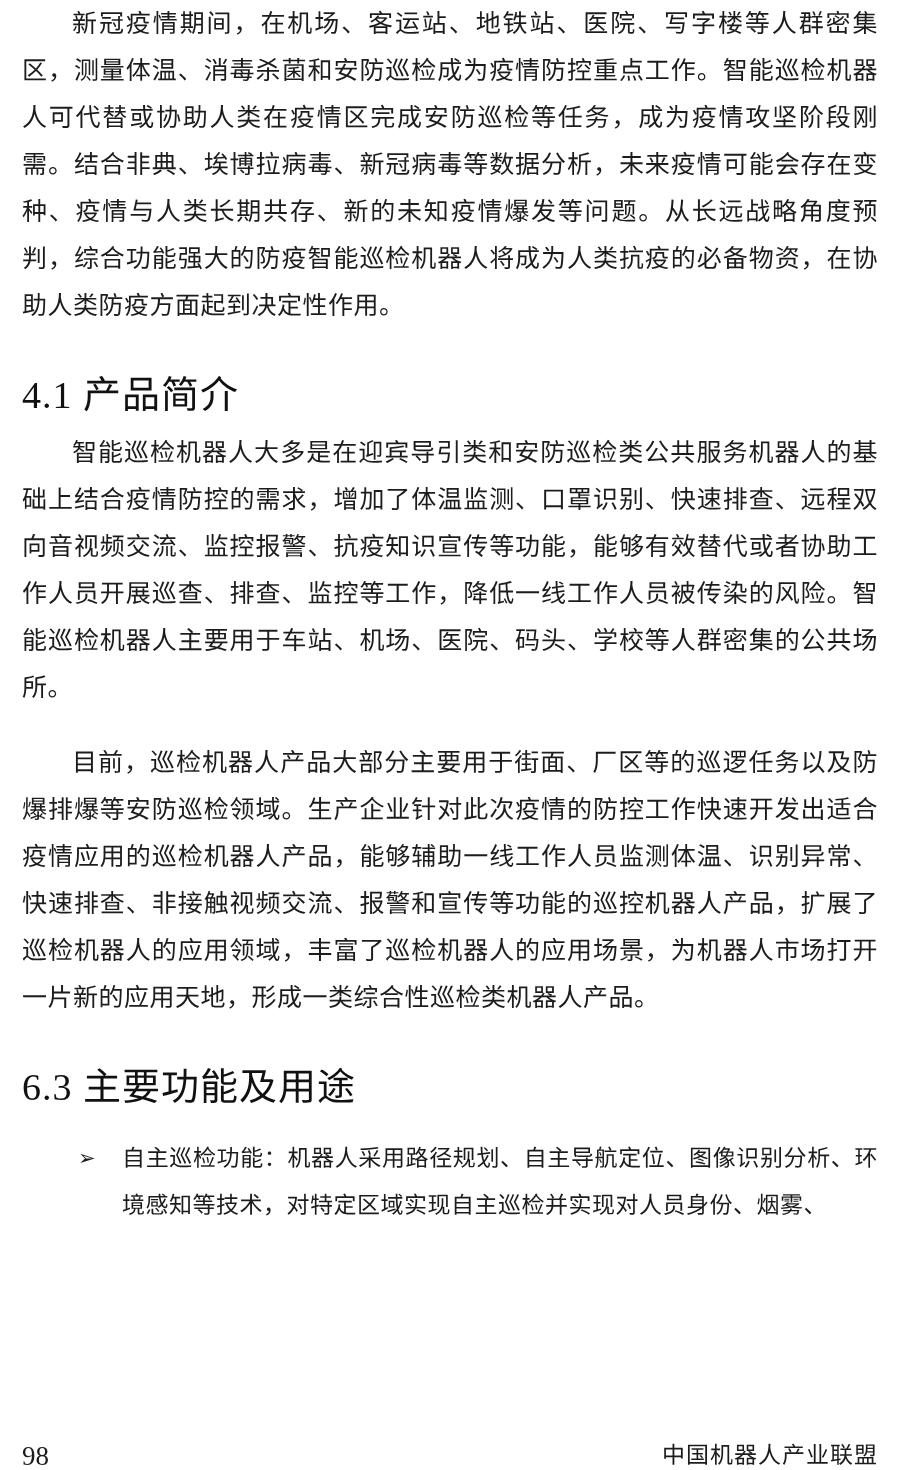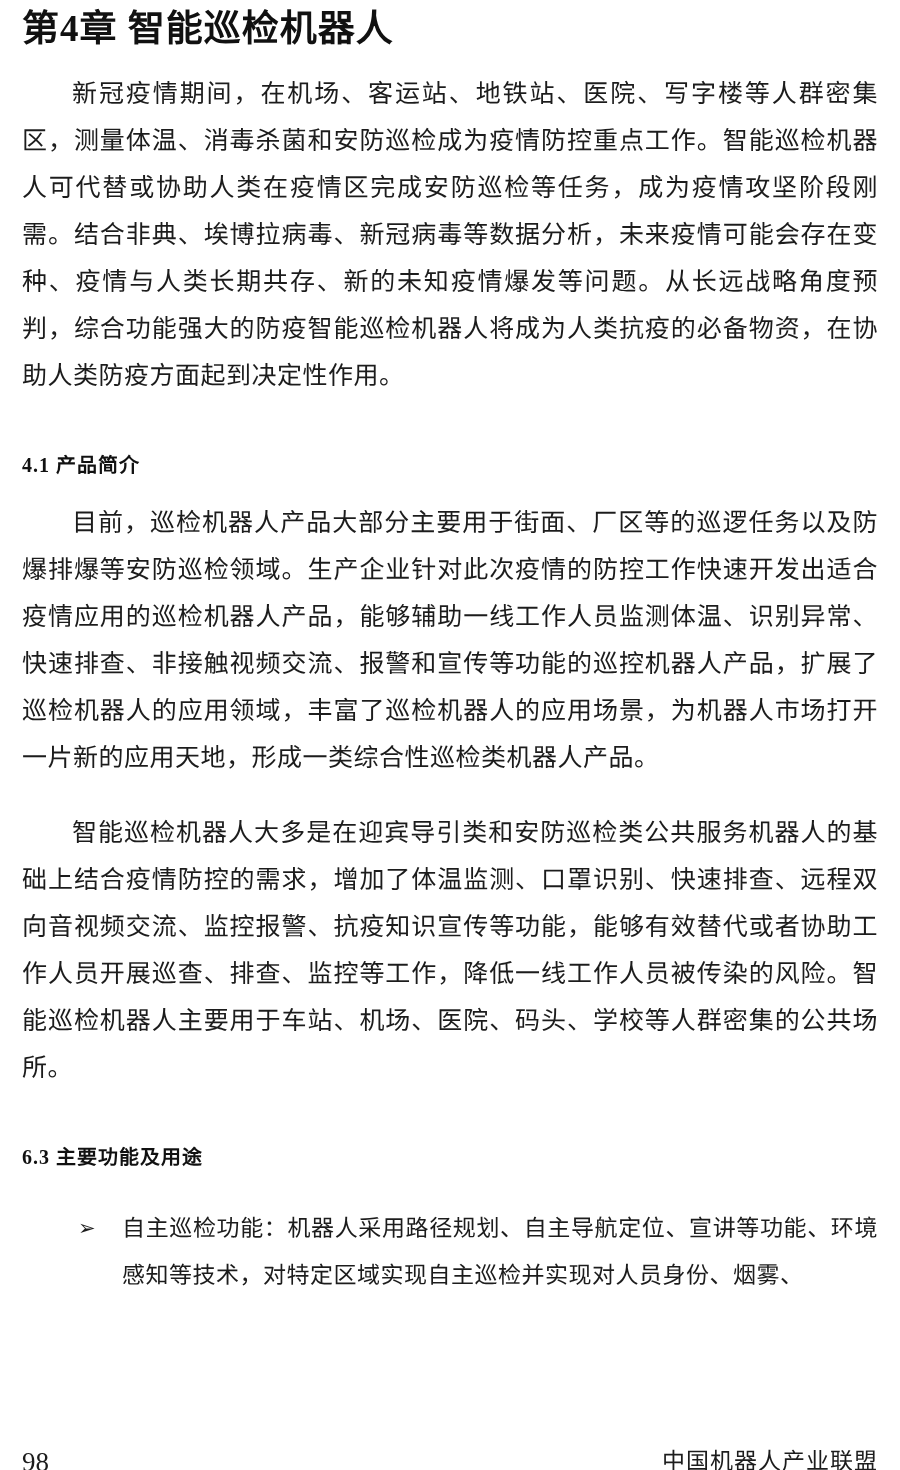--- a/index.html
+++ b/index.html
@@ -29,23 +29,23 @@
     font-family: "Liberation Serif", "DejaVu Serif", sans-serif;
     font-size: 37px;
     line-height: 46px;
     font-weight: bold;
     margin: 6px 0 18px 0;
     letter-spacing: 1px;
     color: #111111;
   }
   .section-heading {
     font-family: "Liberation Serif", "DejaVu Serif", sans-serif;
-    font-size: 20px;
+    font-size: 38px;
     line-height: 40px;
-    font-weight: bold;
+    font-weight: normal;
     margin: 46px 0 14px 0;
     letter-spacing: 1px;
     color: #111111;
   }
   .para {
     font-size: 25px;
     line-height: 47px;
     text-align: justify;
     text-indent: 2em;
     margin: 0 0 28px 0;
@@ -93,36 +93,35 @@
     line-height: 30px;
     letter-spacing: 1px;
     color: #1c1c1c;
   }
 </style>
 </head>
 <body>
 
 <div class="page">
 
-  <h1 class="chapter-title">第4章 智能巡检机器人</h1>
 
   <p class="para">新冠疫情期间，在机场、客运站、地铁站、医院、写字楼等人群密集区，测量体温、消毒杀菌和安防巡检成为疫情防控重点工作。智能巡检机器人可代替或协助人类在疫情区完成安防巡检等任务，成为疫情攻坚阶段刚需。结合非典、埃博拉病毒、新冠病毒等数据分析，未来疫情可能会存在变种、疫情与人类长期共存、新的未知疫情爆发等问题。从长远战略角度预判，综合功能强大的防疫智能巡检机器人将成为人类抗疫的必备物资，在协助人类防疫方面起到决定性作用。</p>
 
   <h2 class="section-heading">4.1 产品简介</h2>
 
+  <p class="para">智能巡检机器人大多是在迎宾导引类和安防巡检类公共服务机器人的基础上结合疫情防控的需求，增加了体温监测、口罩识别、快速排查、远程双向音视频交流、监控报警、抗疫知识宣传等功能，能够有效替代或者协助工作人员开展巡查、排查、监控等工作，降低一线工作人员被传染的风险。智能巡检机器人主要用于车站、机场、医院、码头、学校等人群密集的公共场所。</p>
+
   <p class="para">目前，巡检机器人产品大部分主要用于街面、厂区等的巡逻任务以及防爆排爆等安防巡检领域。生产企业针对此次疫情的防控工作快速开发出适合疫情应用的巡检机器人产品，能够辅助一线工作人员监测体温、识别异常、快速排查、非接触视频交流、报警和宣传等功能的巡控机器人产品，扩展了巡检机器人的应用领域，丰富了巡检机器人的应用场景，为机器人市场打开一片新的应用天地，形成一类综合性巡检类机器人产品。</p>
-
-  <p class="para">智能巡检机器人大多是在迎宾导引类和安防巡检类公共服务机器人的基础上结合疫情防控的需求，增加了体温监测、口罩识别、快速排查、远程双向音视频交流、监控报警、抗疫知识宣传等功能，能够有效替代或者协助工作人员开展巡查、排查、监控等工作，降低一线工作人员被传染的风险。智能巡检机器人主要用于车站、机场、医院、码头、学校等人群密集的公共场所。</p>
 
   <h2 class="section-heading">6.3 主要功能及用途</h2>
 
 
   <div class="bullet-item">
     <span class="bullet-marker">➢</span>
-    <span class="bullet-text">自主巡检功能：机器人采用路径规划、自主导航定位、宣讲等功能、环境感知等技术，对特定区域实现自主巡检并实现对人员身份、烟雾、</span>
+    <span class="bullet-text">自主巡检功能：机器人采用路径规划、自主导航定位、图像识别分析、环境感知等技术，对特定区域实现自主巡检并实现对人员身份、烟雾、</span>
   </div>
 
   <div class="footer">
     <span class="page-number">98</span>
     <span class="footer-org">中国机器人产业联盟</span>
   </div>
 
 </div>
 
 </body></html>

